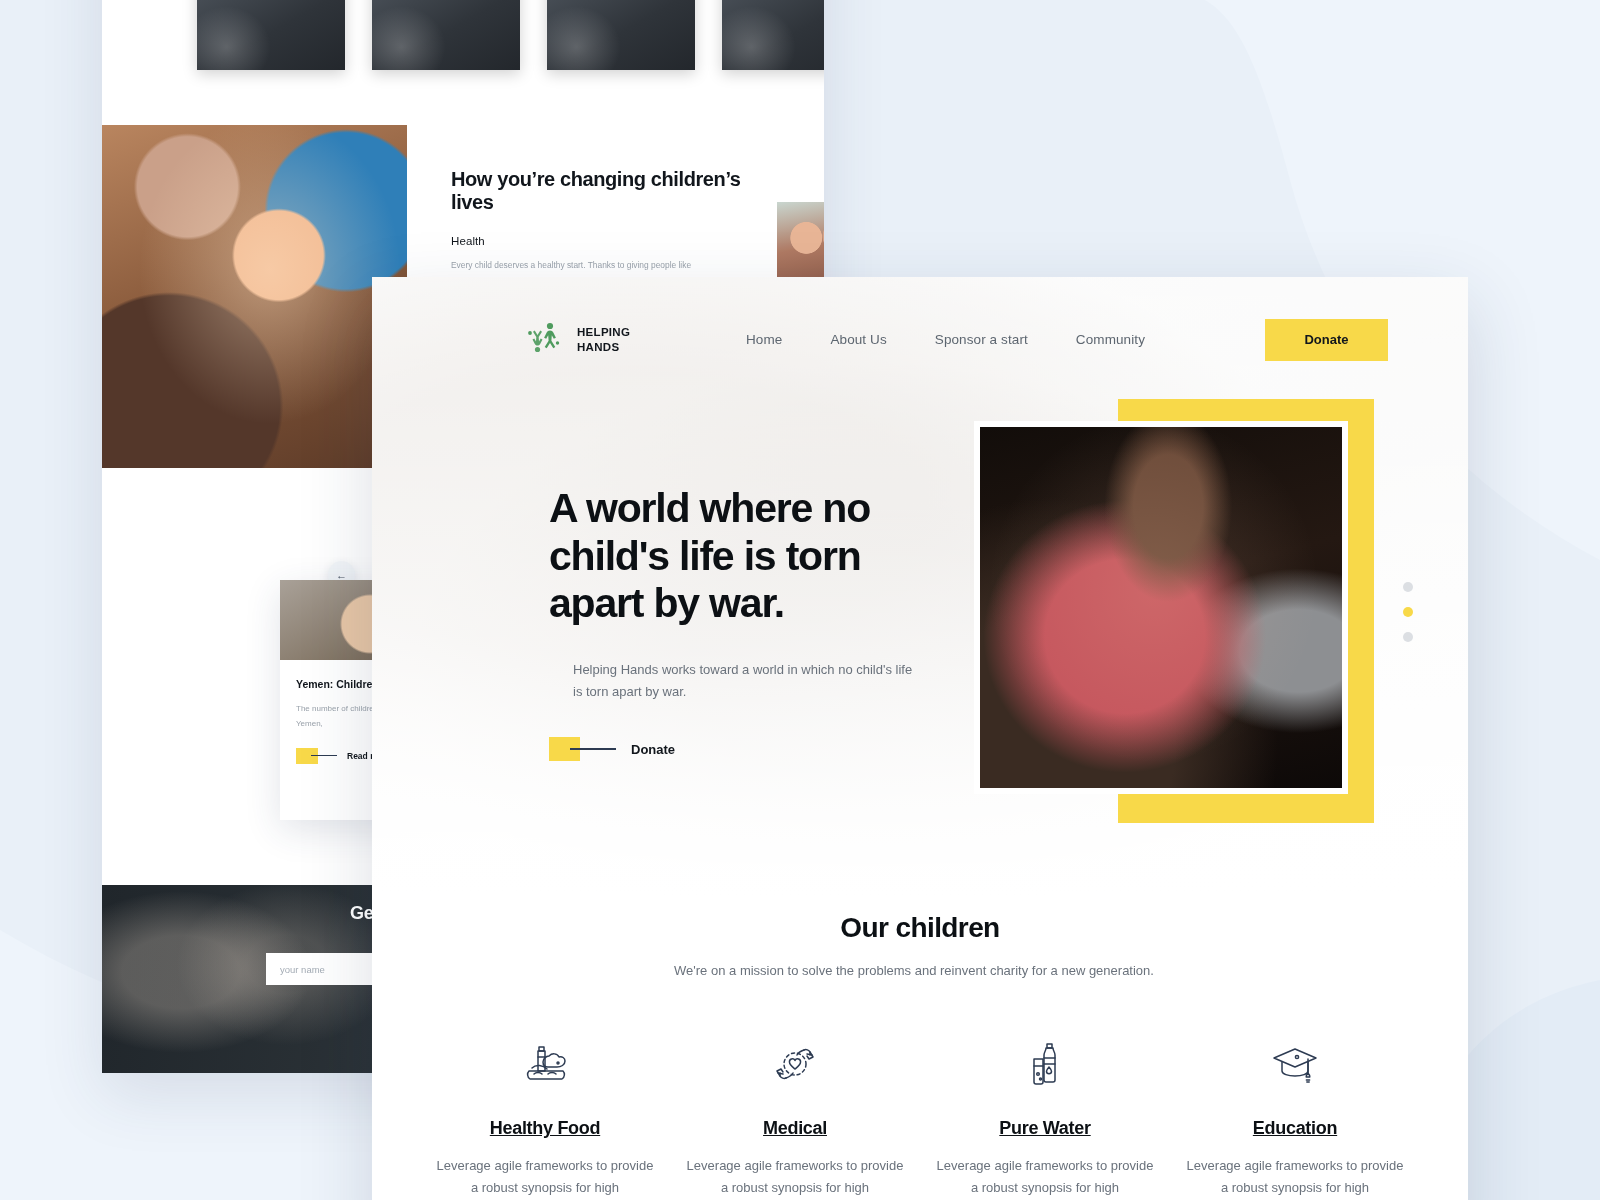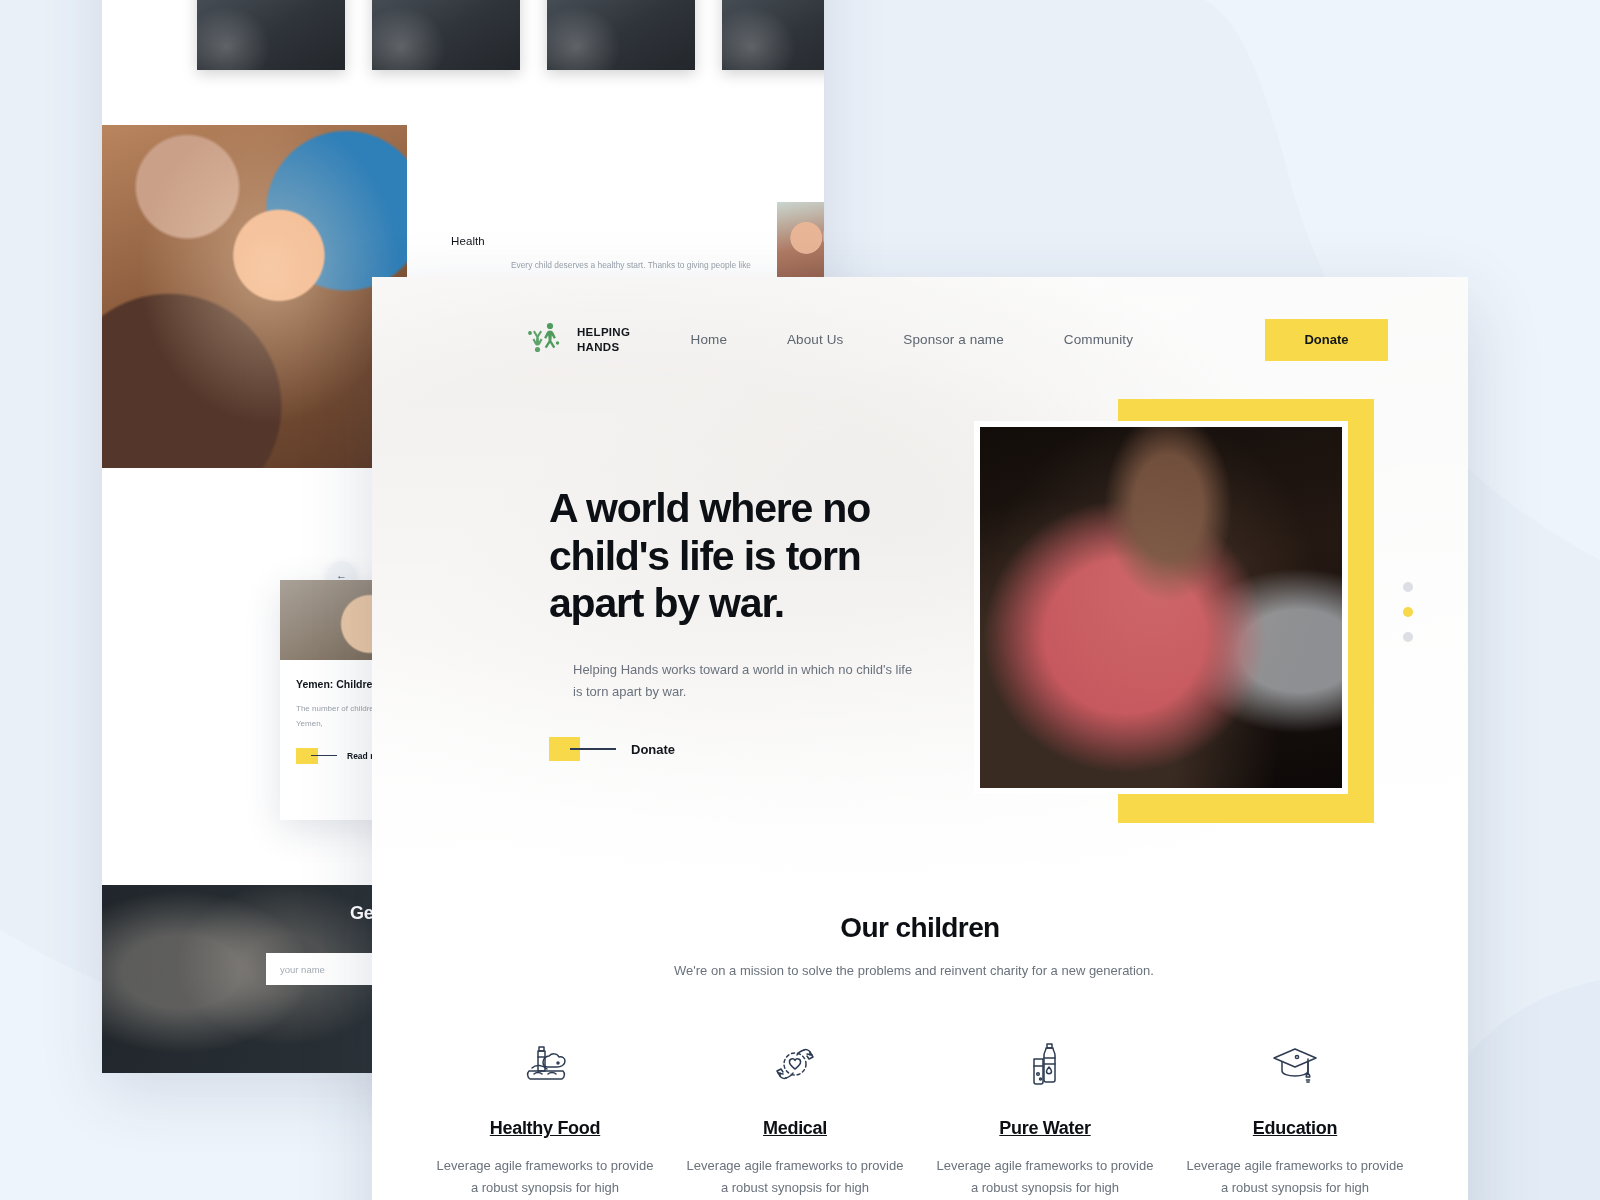--- a/index.html
+++ b/index.html
@@ -59,21 +59,21 @@
     position: absolute; left: 349px; top: 288px; width: 300px;
     font-size: 20px; font-weight: 700; color: #11161c;
     line-height: 1.16; letter-spacing: -.4px;
   }
   .lives-sub {
     position: absolute; left: 349px; top: 355px;
     font-size: 11.5px; font-weight: 400; color: #11161c; letter-spacing: .1px;
   }
   .lives-body {
     position: absolute; left: 349px; top: 378px; width: 300px;
-    font-size: 8.4px; line-height: 1.75; color: #9aa2ab; text-align: right;
+    font-size: 8.4px; line-height: 1.75; color: #9aa2ab;
   }
   .lives-thumb2 {
     position: absolute; left: 675px; top: 322px;
     width: 86px; height: 78px;
     background:
       radial-gradient(circle at 34% 46%, #e8b596 0 22%, transparent 23%),
       radial-gradient(circle at 72% 44%, #d9a487 0 21%, transparent 22%),
       linear-gradient(170deg,#c9d6cf 0%,#b07a63 55%,#8d5b49 100%);
   }
 
@@ -158,21 +158,21 @@
   .nav {
     position: absolute; left: 0; top: 0; width: 1096px; height: 125px;
     display: flex; align-items: center; padding: 0 80px 0 152px;
   }
   .brand { display: flex; align-items: center; gap: 13px; }
   .brand-text {
     font-size: 11.5px; font-weight: 700; color: #11161c;
     line-height: 1.22; letter-spacing: .3px;
   }
   .nav-links {
-    margin-left: auto; display: flex; align-items: center; gap: 60px;
+    margin-left: auto; display: flex; align-items: center; gap: 48px;
   }
   .nav-links a {
     font-size: 13.5px; color: #5d6670; text-decoration: none; letter-spacing: .1px;
   }
   .btn-donate {
     margin-left: 72px;
     width: 123px; height: 42px; background: #F8D949; border: none;
     font-family: "Liberation Sans", sans-serif;
     font-size: 13px; font-weight: 700; color: #11161c; cursor: pointer;
   }
@@ -270,20 +270,21 @@
       
     </div>
     <div class="thumb">
       
     </div>
 
   </div>
 
   <div class="lives-photo"></div>
 
+  <div class="lives-head">How you’re changing children’s lives</div>
   <div class="lives-sub">Health</div>
   <div class="lives-body">Every child deserves a healthy start. Thanks to giving people like</div>
   <div class="lives-thumb2"></div>
 
   <div class="carousel-prev">
     <span>←</span>
   </div>
 
   <div class="news-card">
     <div class="news-img"></div>
@@ -323,21 +324,21 @@
       </span>
       <div class="brand-text">
         <div>HELPING</div>
         <div>HANDS</div>
       </div>
     </div>
 
     <nav class="nav-links">
       <a href="#">Home</a>
       <a href="#">About Us</a>
-      <a href="#">Sponsor a name</a>
+      <a href="#">Sponsor a start</a>
       <a href="#">Community</a>
       <button class="btn-donate">Donate</button>
     </nav>
   </div>
 
   <h1 class="hero-title">A world where no child's life is torn apart by war.</h1>
   <p class="hero-sub">Helping Hands works toward a world in which no child's life is torn apart by war.</p>
   <div class="hero-cta">
     <span class="sq"></span>
     <span class="ln"></span>

